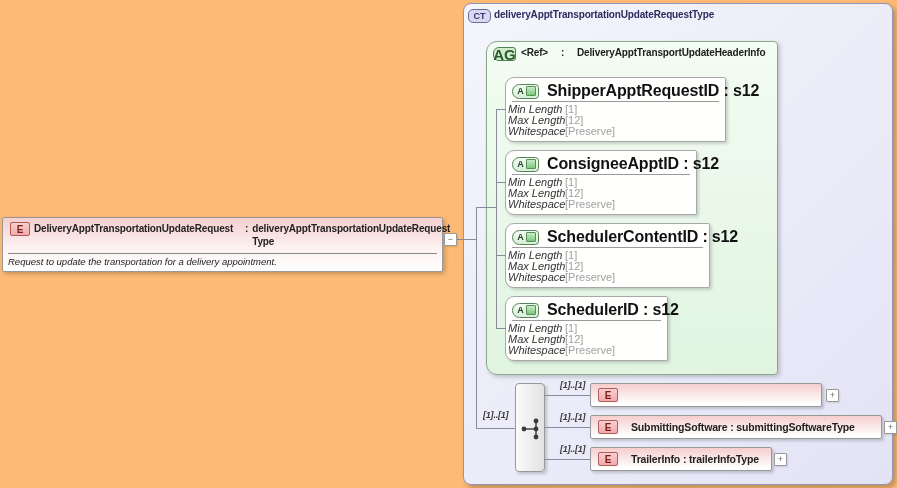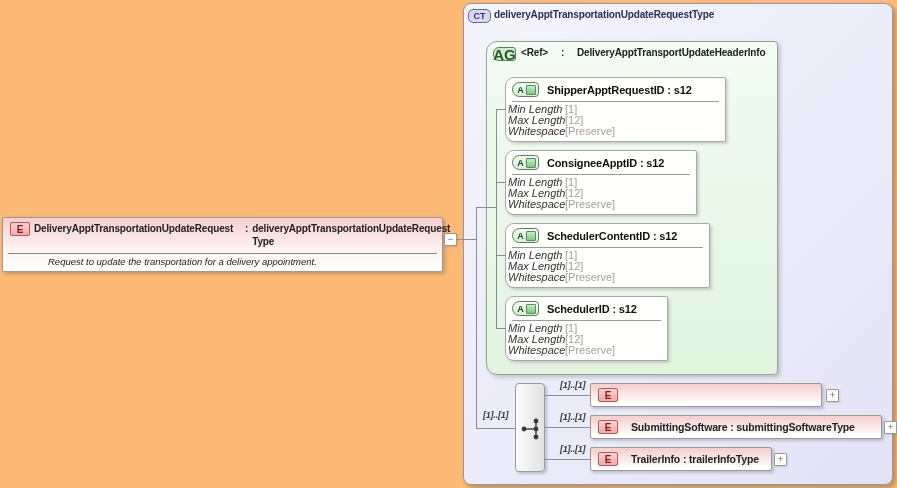--- a/index.html
+++ b/index.html
@@ -49,21 +49,21 @@
   .el-header { position:absolute; left:7px; top:4px; display:flex; }
   .title-cols { display:flex; margin-left:4px;justify-content:flex-end; }
   .bold-title { font-size:10px; font-weight:bold; color:#222; letter-spacing:-0.15px; line-height:13px; }
   .name-col { width:211px; word-break:break-all; }
   .type-col { display:flex; }
   .type-colon { margin:0 4px 0 0; }
   .type-name { width:202px; word-break:break-all; }
   .el-sep { position:absolute; left:5px; right:5px; top:35px; height:1px; background:#8a8a8a; }
   .annotation {
     position:absolute; left:5px; top:38px; right:5px;
-    font-size:9.5px; font-style:italic; color:#222;margin-left:40px;
+    font-size:9.5px; font-style:italic; color:#222;
   }
 
   
   .ct-box {
     left:463px; top:3px; width:430px; height:482px;
     background:linear-gradient(135deg,#f5f5fd,#e3e3f6);
     border:1px solid #9595b5; border-radius:8px;
     box-shadow:3px 3px 5px rgba(0,0,0,0.25);
   }
   .ct-badge-pos { position:absolute; left:468px; top:9px; }
@@ -80,21 +80,21 @@
   .ag-ref { left:521px; top:46px; color:#1c1c1c; }
   .ag-type-col { left:561px; top:46px; }
   .ag-type-name { width:206px; word-break:break-all; color:#1c1c1c;text-align:center; }
 
   
   .attr-box {
     background:#fffffd; border:1px solid #a8a8a8; border-radius:9px 2px 2px 9px;
     box-shadow:2px 2px 3px rgba(0,0,0,0.16);
   }
   .attr-header { position:absolute; left:6px; top:4px; display:flex; align-items:center; }
-  .attr-title { margin-left:8px; font-size:11px; font-weight:bold; color:#111; letter-spacing:-0.15px; white-space:nowrap; }
+  .attr-title { margin-left:8px; font-size:16px; font-weight:bold; color:#111; letter-spacing:-0.15px; white-space:nowrap; }
   .attr-sep { position:absolute; left:6px; right:6px; top:23px; height:1px; background:#9a9a9a; }
   .facet-row { position:absolute; left:2px; right:2px; height:11px; font-size:11px; line-height:11px; white-space:nowrap; }
   .facet-name { position:absolute; left:0; font-style:italic; color:#333; }
   .facet-val { position:absolute; left:57px; color:#a0a0a0; }
   .fr0 { top:26px; } .fr1 { top:37px; } .fr2 { top:48px; }
 
   
   .seq-box {
     left:515px; top:383px; width:30px; height:89px;
     background:linear-gradient(90deg,#fbfbfb,#e2e2e2);

